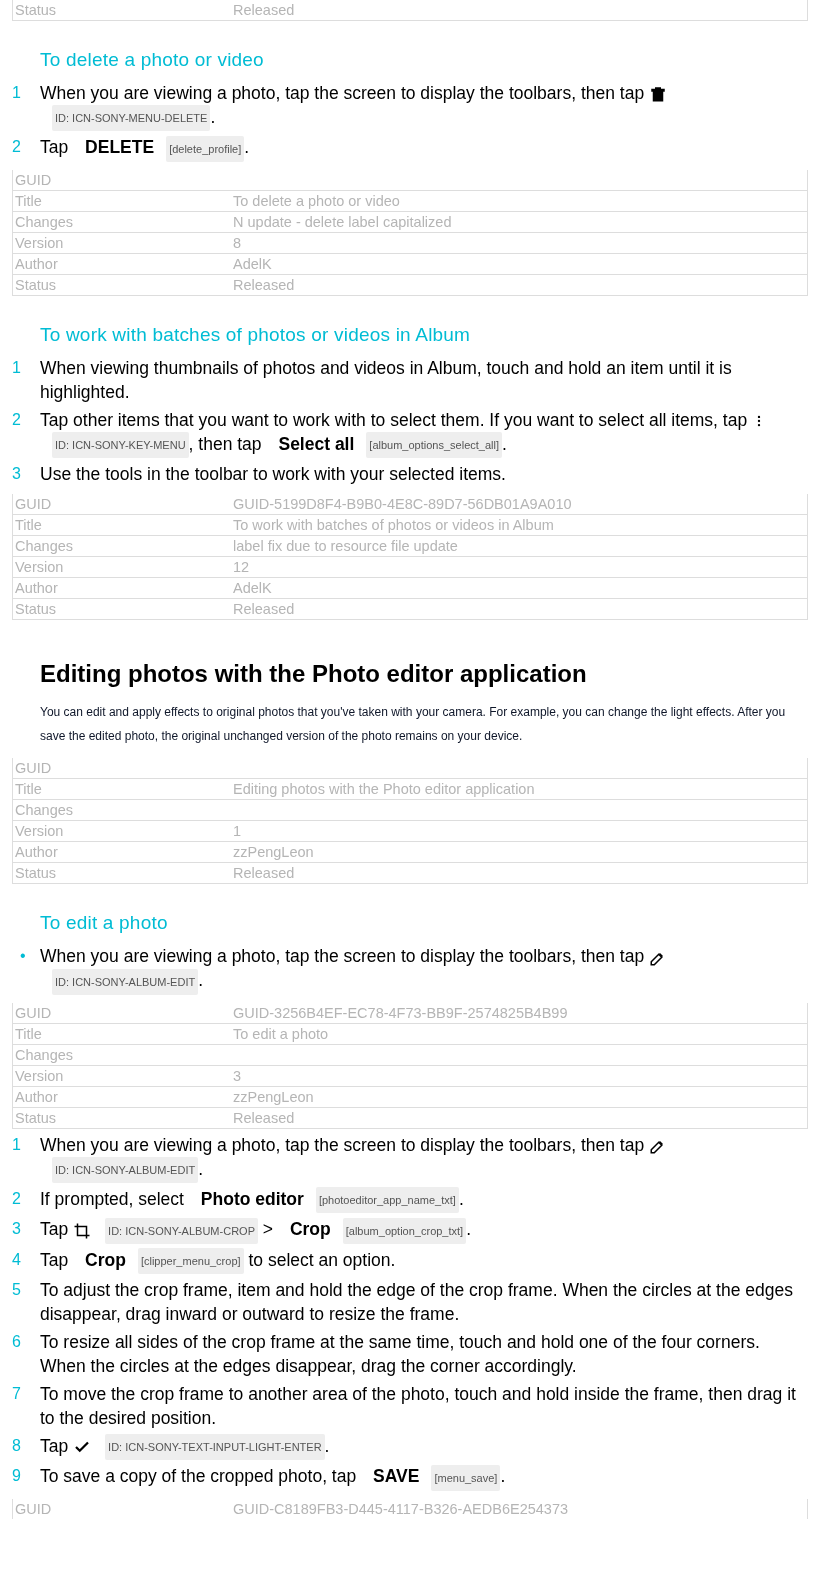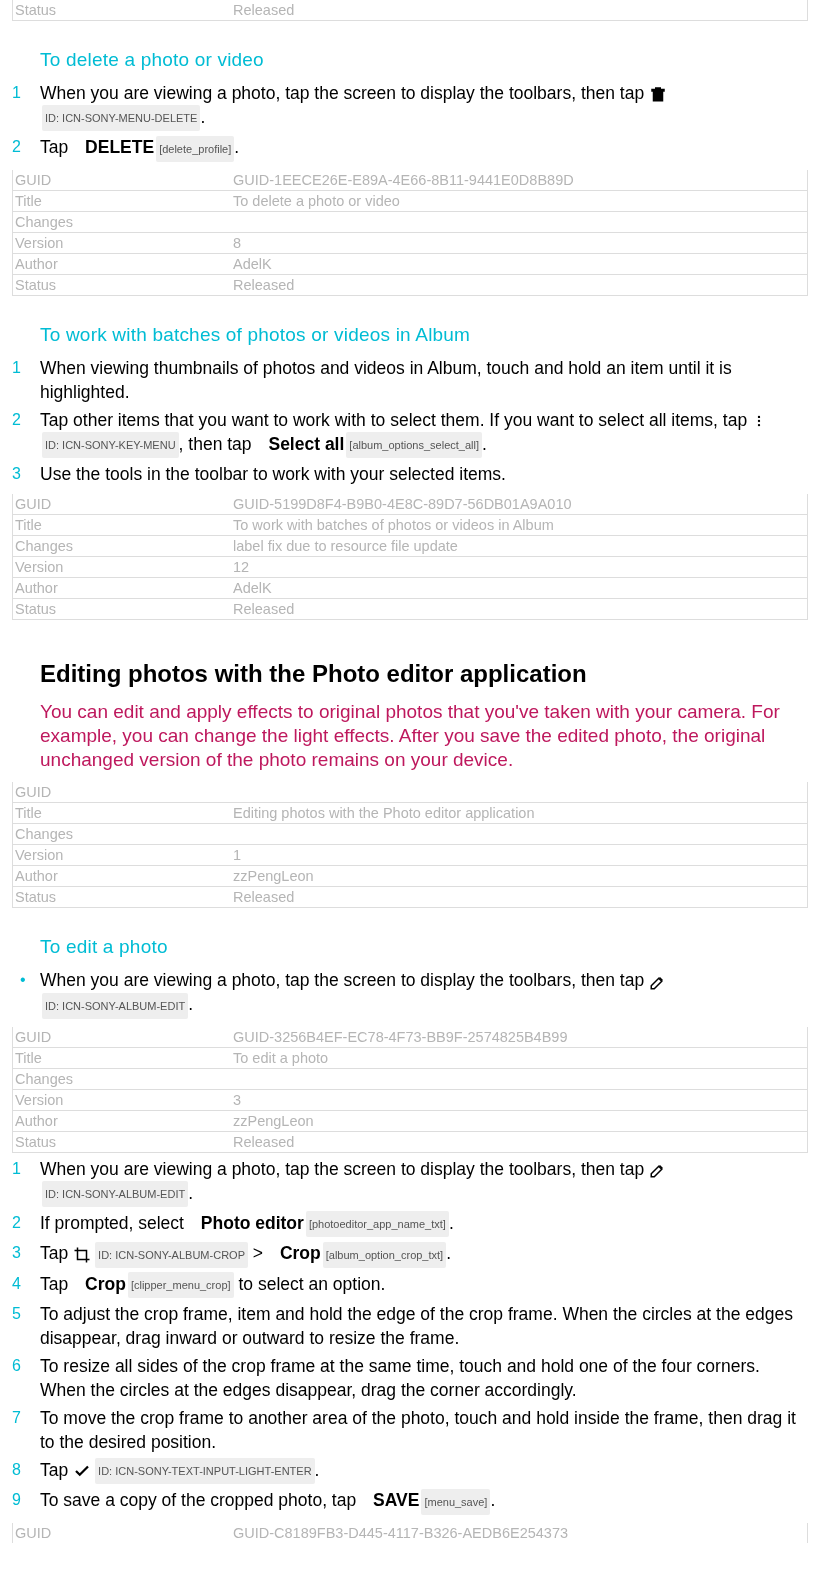--- a/index.html
+++ b/index.html
@@ -42,23 +42,23 @@
     font-weight: 400;
     letter-spacing: 0.2px;
   }
   .big-title {
     font-size: 24px;
     font-weight: 700;
     color: #000;
     margin: 40px 0 12px 28px;
   }
   .body-para {
-    font-size: 19px;
+    font-size: 12px;
     line-height: 24px;
-    color: #be185d;
+    color: #0f172a;
     margin: 0 8px 10px 28px;
   }
   ol.steps {
     list-style: none;
     margin: 0;
     padding: 0 8px 4px 28px;
     counter-reset: step;
   }
   ol.steps > li {
     counter-increment: step;
@@ -101,21 +101,21 @@
     font-weight: 700;
     margin-left: 12px;
   }
   .ref {
     background: #eee;
     color: #555;
     font-size: 11px;
     padding: 1px 3px;
     border-radius: 2px;
     vertical-align: middle;
-    margin-left: 2px;
+    margin-left: 12px;
     display: inline-block;
   }
   .icon-box {
     display: inline-block;
     vertical-align: middle;
     width: 18px;
     height: 18px;
     margin-right: 2px;
   }
 </style>
@@ -143,28 +143,28 @@
       </span><span class="ref">ID: ICN-SONY-MENU-DELETE</span><span>.</span>
     </li>
     <li>
       <span>Tap </span><span class="ui-label">DELETE</span><span class="ref">[delete_profile]</span><span>.</span>
     </li>
   </ol>
 
   <div class="meta-block">
     <div class="meta-row">
         <span class="meta-label">GUID</span>
-        <span class="meta-val">GUID-1EECE26E-E89A-4E66-8B11-9441E0D8B89D</span>
       </div>
     <div class="meta-row">
         <span class="meta-label">Title</span>
         <span class="meta-val">To delete a photo or video</span>
       </div>
     <div class="meta-row">
         <span class="meta-label">Changes</span>
+        <span class="meta-val">N update - delete label capitalized</span>
       </div>
     <div class="meta-row">
         <span class="meta-label">Version</span>
         <span class="meta-val">8</span>
       </div>
     <div class="meta-row">
         <span class="meta-label">Author</span>
         <span class="meta-val">AdelK</span>
       </div>
     <div class="meta-row">

